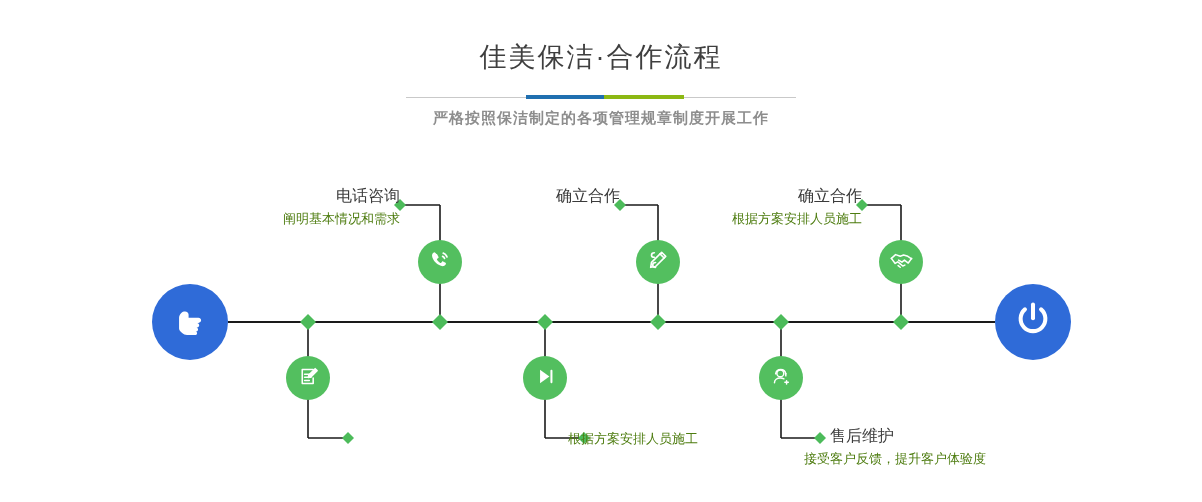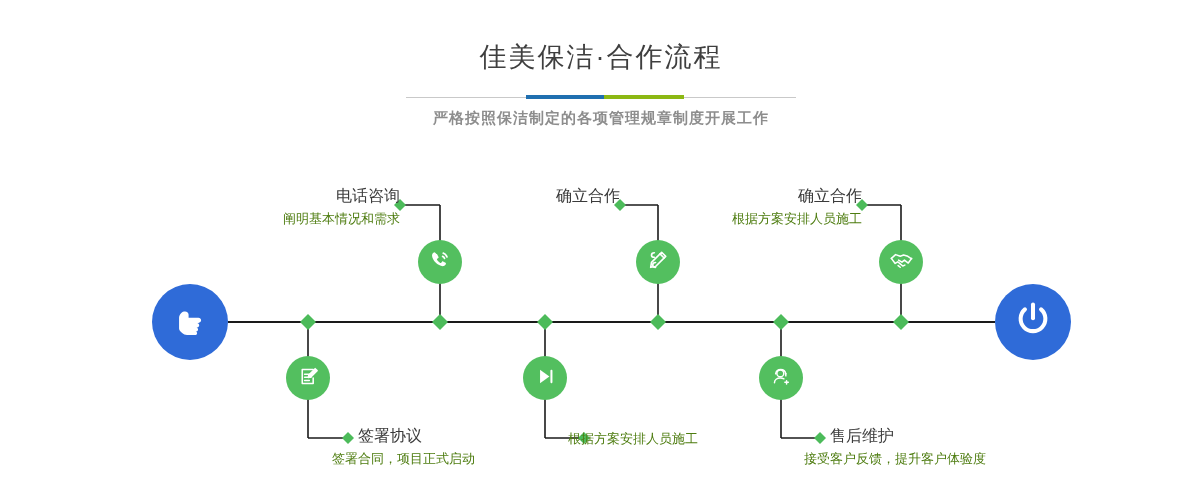--- a/index.html
+++ b/index.html
@@ -191,24 +191,20 @@
       <span>
         <svg width="25" height="25" viewBox="0 0 32 32" fill="none" stroke="#ffffff" stroke-width="2" stroke-linecap="round" stroke-linejoin="round">
           <path d="M22 7H8v18h14v-7"></path>
           <path d="M11 13h7"></path>
             <path d="M11 17h8"></path>
             <path d="M11 21h6"></path>
           <path d="M24.5 6l2.5 2.5-8 8-3.2.7.7-3.2z" fill="#ffffff" stroke="#ffffff"></path>
         </svg>
       </span>
     </div>
-    <div class="node-label bottom-label" style="left:358px;top:426px;width:400px;">
-      <div class="lbl-title">签署协议</div>
-      <div class="lbl-desc" style="margin-left:-26px;">签署合同，项目正式启动</div>
-    </div>
 
     <div class="node-circle" style="left:523px;top:356px;">
       <span>
         <svg width="25" height="25" viewBox="0 0 32 32" fill="#ffffff">
           <path d="M9 7.5 L21 16 L9 24.5 Z"></path>
           <rect x="22.3" y="7.5" width="2.6" height="17" rx="1"></rect>
         </svg>
       </span>
     </div>
     <div class="node-label bottom-label" style="left:594px;top:426px;width:400px;">

